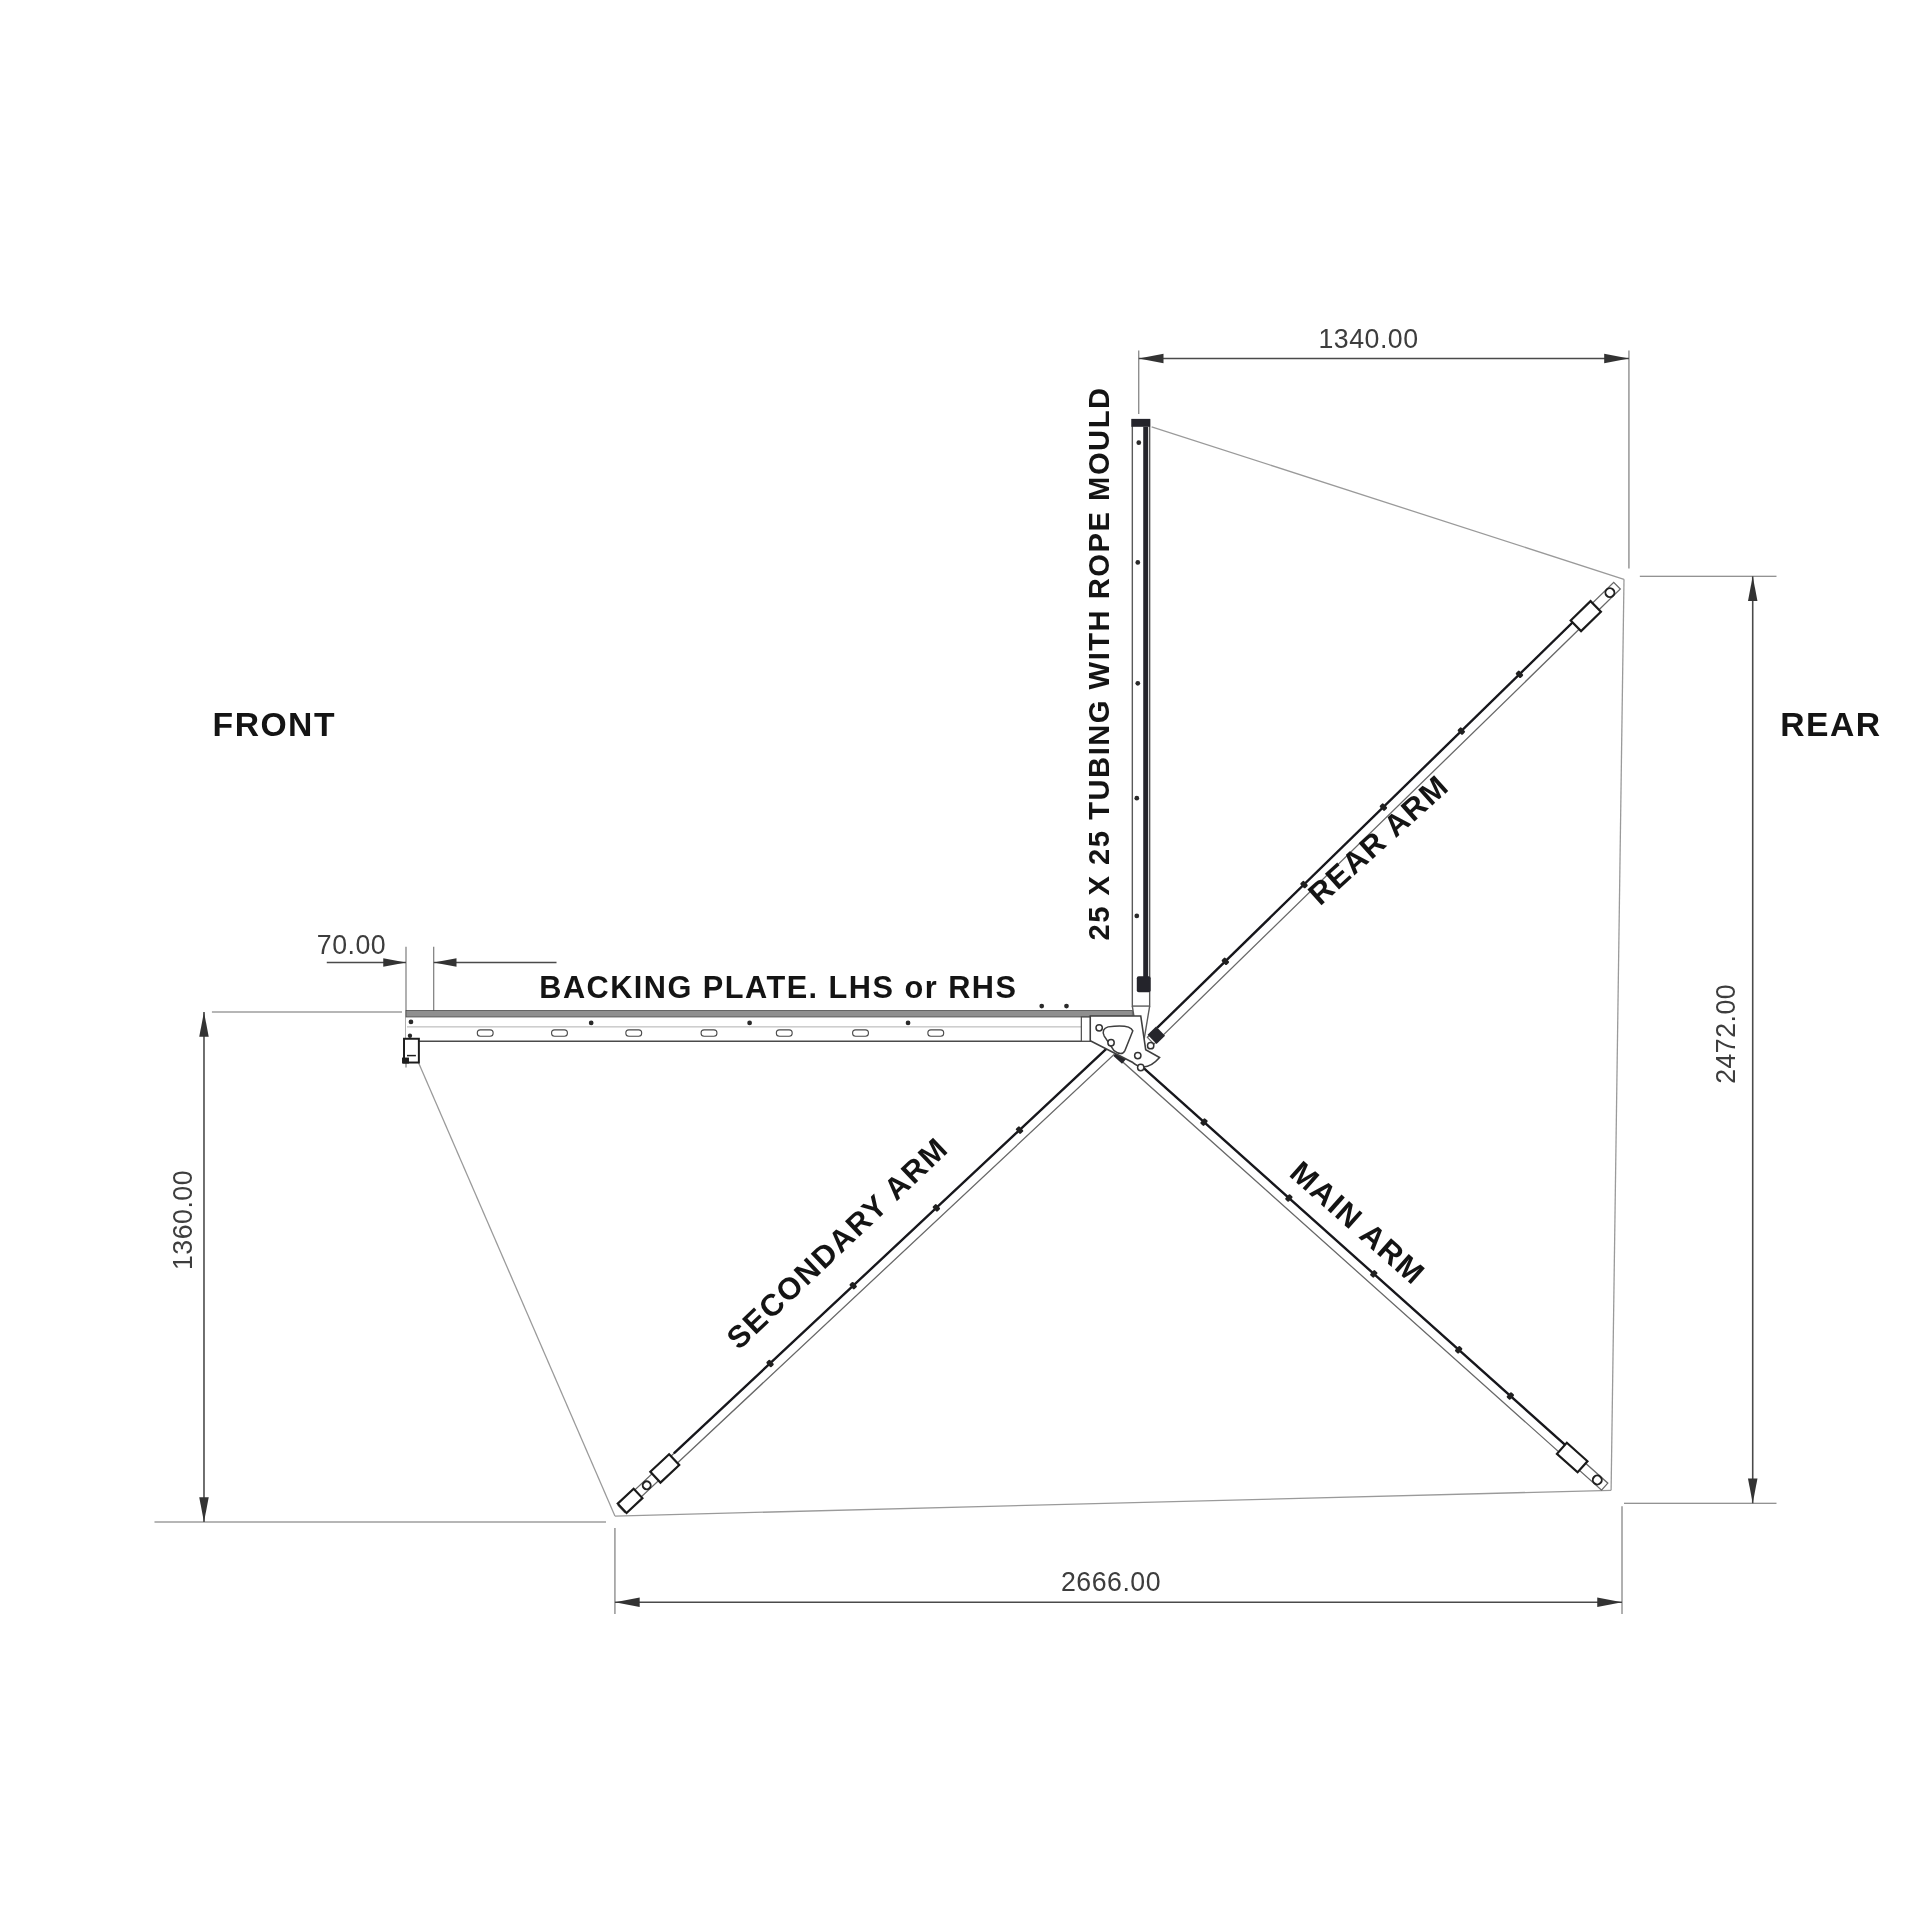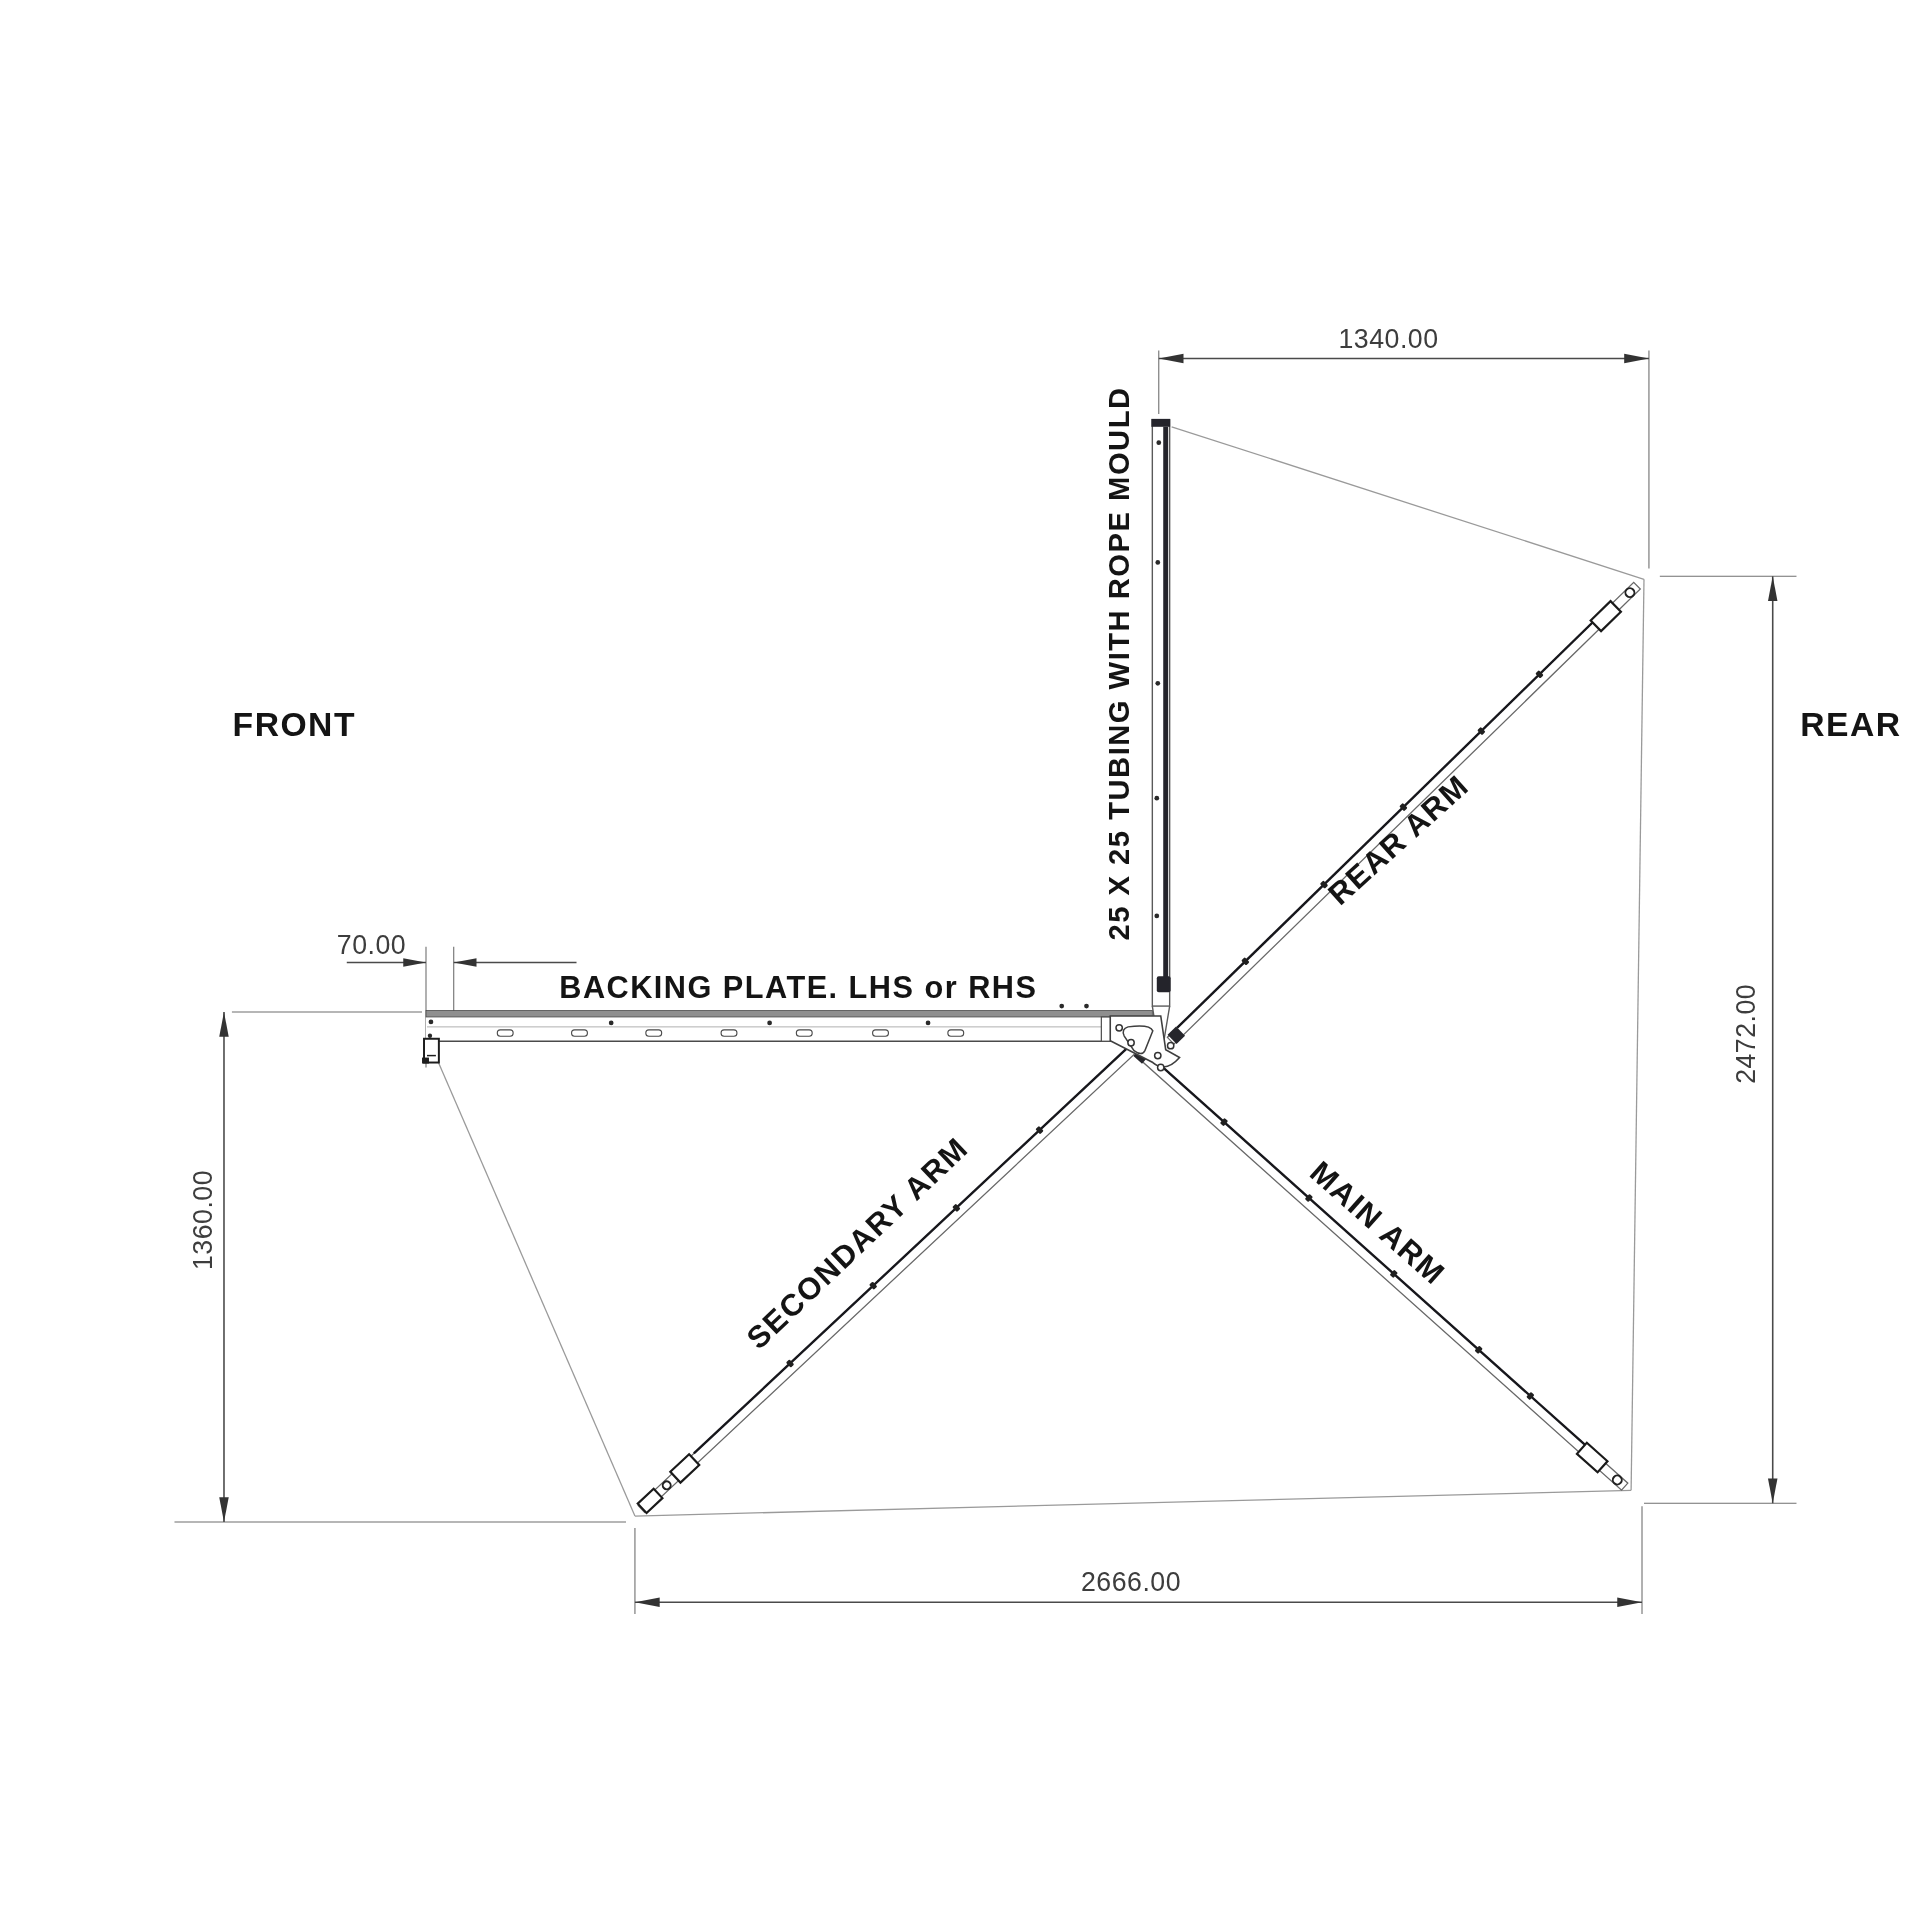--- a/index.html
+++ b/index.html
@@ -4,21 +4,21 @@
 <style>
   :root{
     --bg:#ffffff;
     --line:#4a4a4a;
     --thin:#9a9a9a;
     --accent:#17171c;
     --label:#141414;
     --dim:#3d3d3d;
   }
   html,body{margin:0;padding:0;background:var(--bg);}
-  .stage{width:1832px;height:1927px;background:var(--bg);position:relative;margin-left:20px;}
+  .stage{width:1832px;height:1927px;background:var(--bg);position:relative;}
   svg{display:block;}
   .dim-text{
     font-family:"Liberation Sans",sans-serif;
     font-size:27px; font-weight:400; fill:var(--dim); letter-spacing:0.5px;
   }
   .label-text{
     font-family:"Liberation Sans",sans-serif;
     font-weight:700; fill:var(--label); letter-spacing:1.5px;
   }
   .lbl-34{font-size:34px;}

